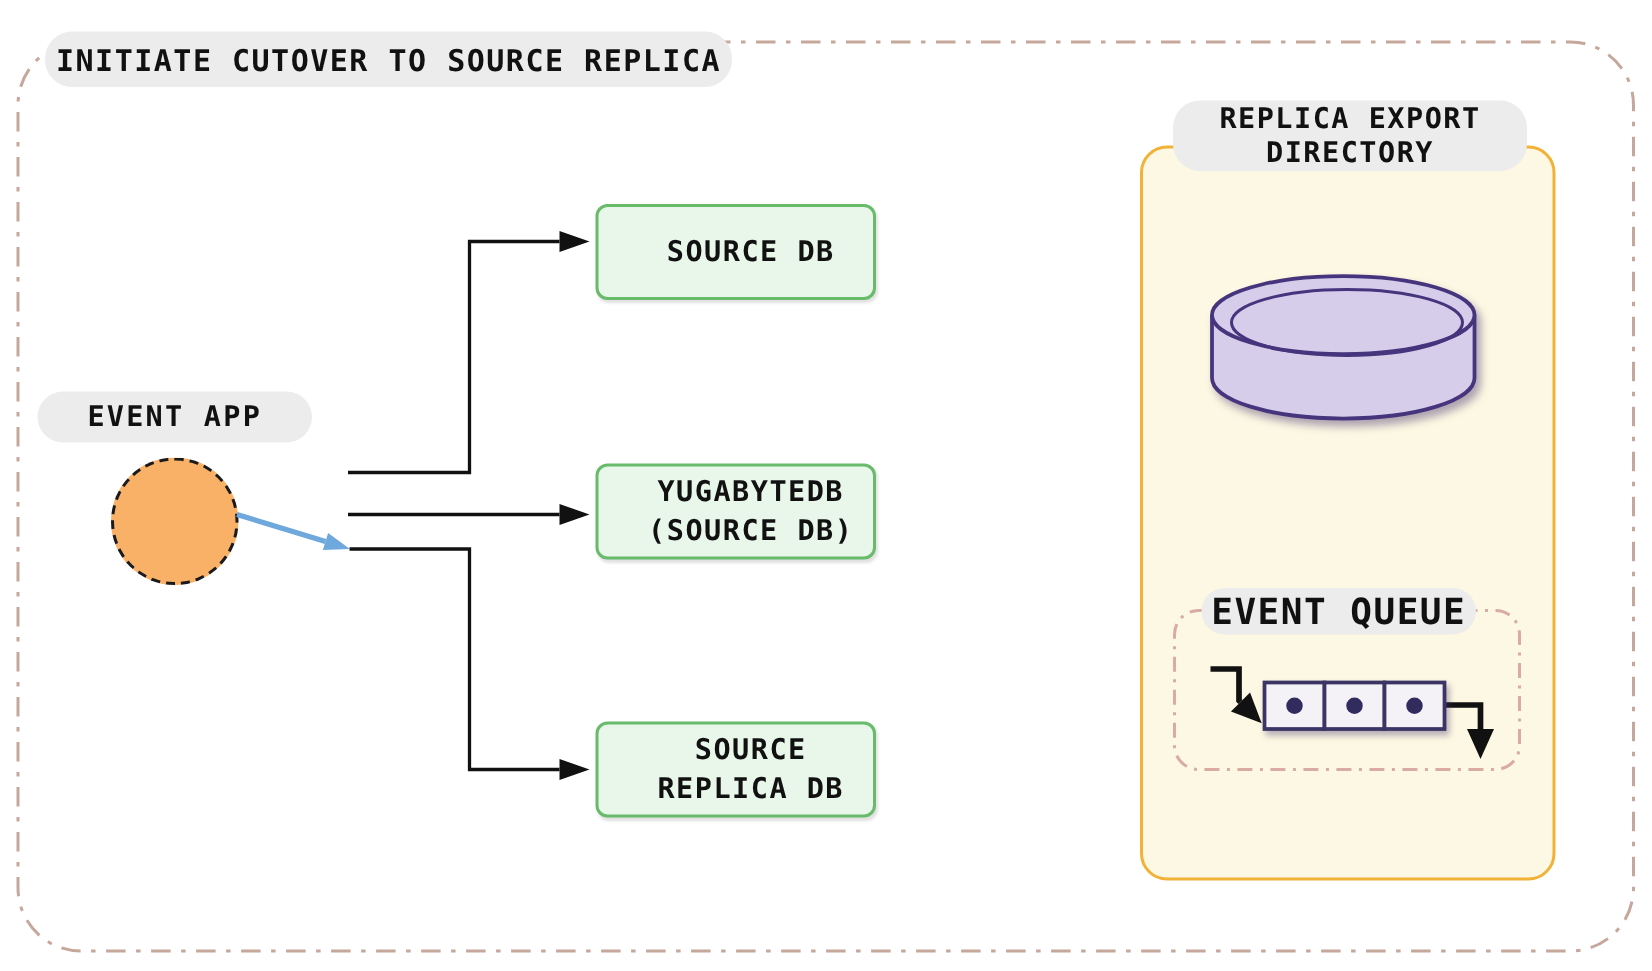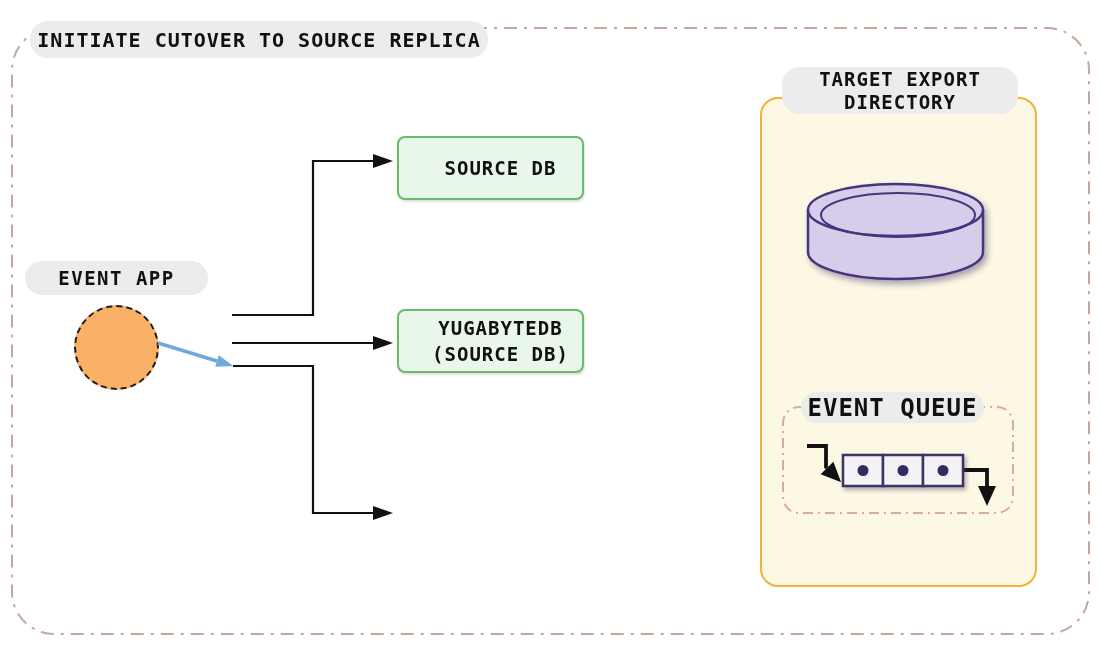--- a/index.html
+++ b/index.html
@@ -53,20 +53,24 @@
   <div class="yellow-box"></div>
 
   <div class="db-box db1">
     <span>SOURCE DB</span>
 
   </div>
   <div class="db-box db2">
     <span>YUGABYTEDB</span>
     <span>(SOURCE DB)</span>
   </div>
+  <div class="db-box db3">
+    <span>SOURCE</span>
+    <span>REPLICA DB</span>
+  </div>
 
   <div class="user-circle"></div>
 
   <svg class="layer-svg" width="1101" height="647" viewBox="0 0 1101 647">
     <defs>
       <marker id="mBlack" markerUnits="userSpaceOnUse" markerWidth="22" markerHeight="16" refX="1" refY="8" orient="auto">
         <path d="M1,1 L21,8 L1,15 Z" style="fill:var(--arrow-black,#111)"></path>
       </marker>
       <marker id="mBlue" markerUnits="userSpaceOnUse" markerWidth="19" markerHeight="14" refX="1" refY="7" orient="auto">
         <path d="M1,1 L18,7 L1,13 Z" style="fill:var(--blue-arrow,#6fa8dc)"></path>
@@ -110,21 +114,21 @@
 
   <div class="badge title-badge">
     <span>INITIATE CUTOVER TO SOURCE REPLICA</span>
   </div>
 
   <div class="badge userapp-badge">
     <span>EVENT APP</span>
   </div>
 
   <div class="badge voyager-badge">
-    <span>TARGET EXPORT</span>
+    <span>REPLICA EXPORT</span>
     <span>DIRECTORY</span>
   </div>
 
   <div class="badge queue-badge">
     <span>EVENT QUEUE</span>
   </div>
 
 
 </div>
 

